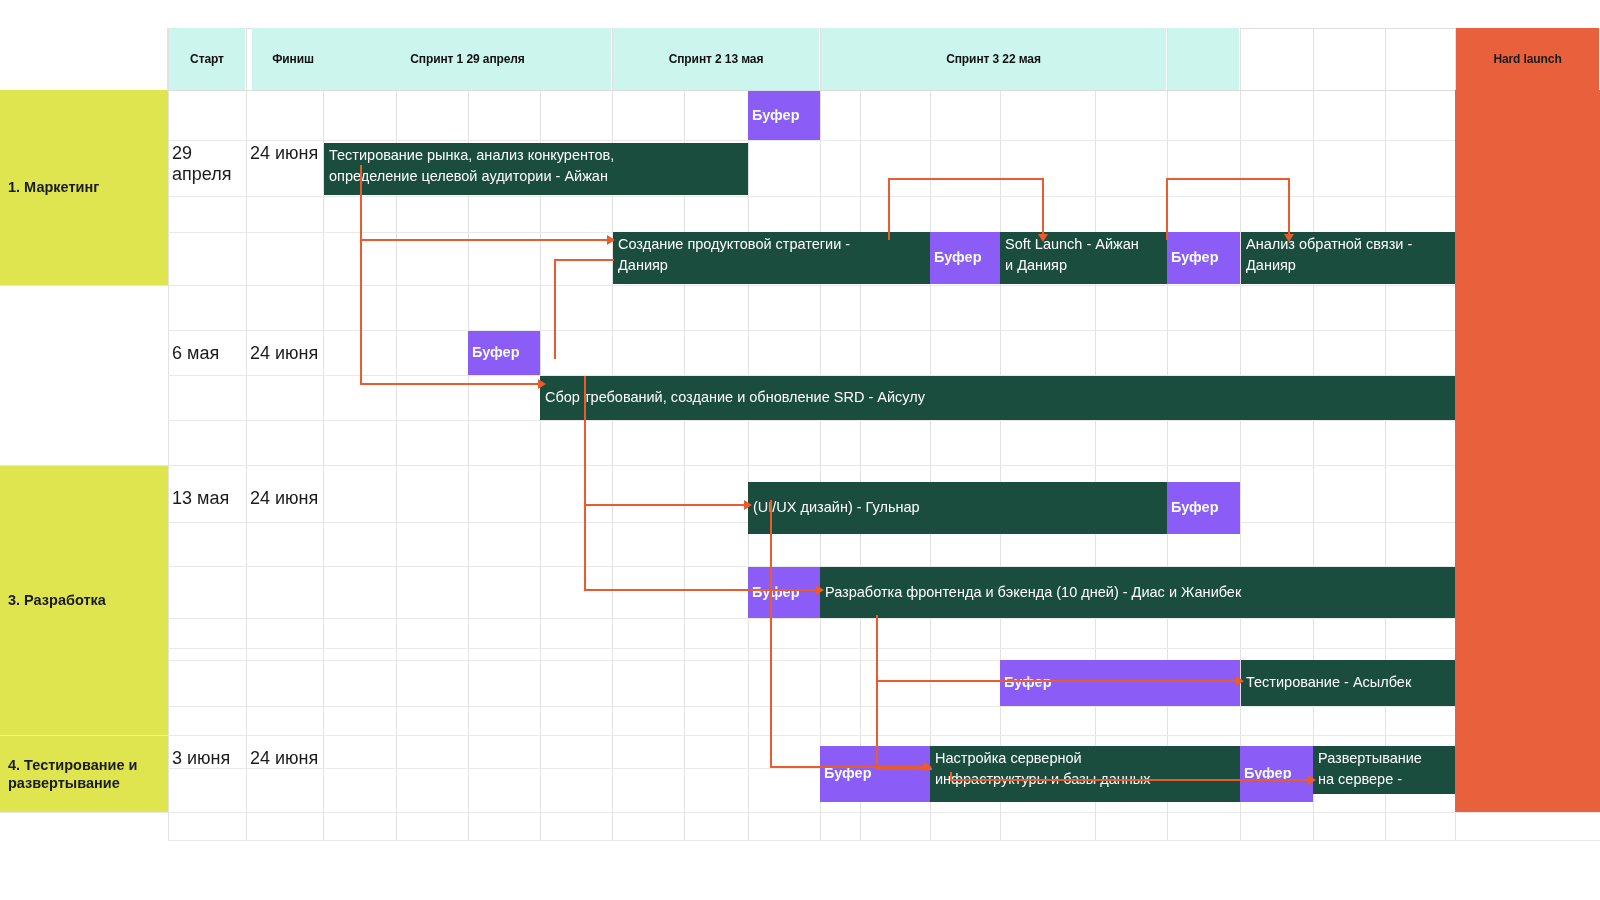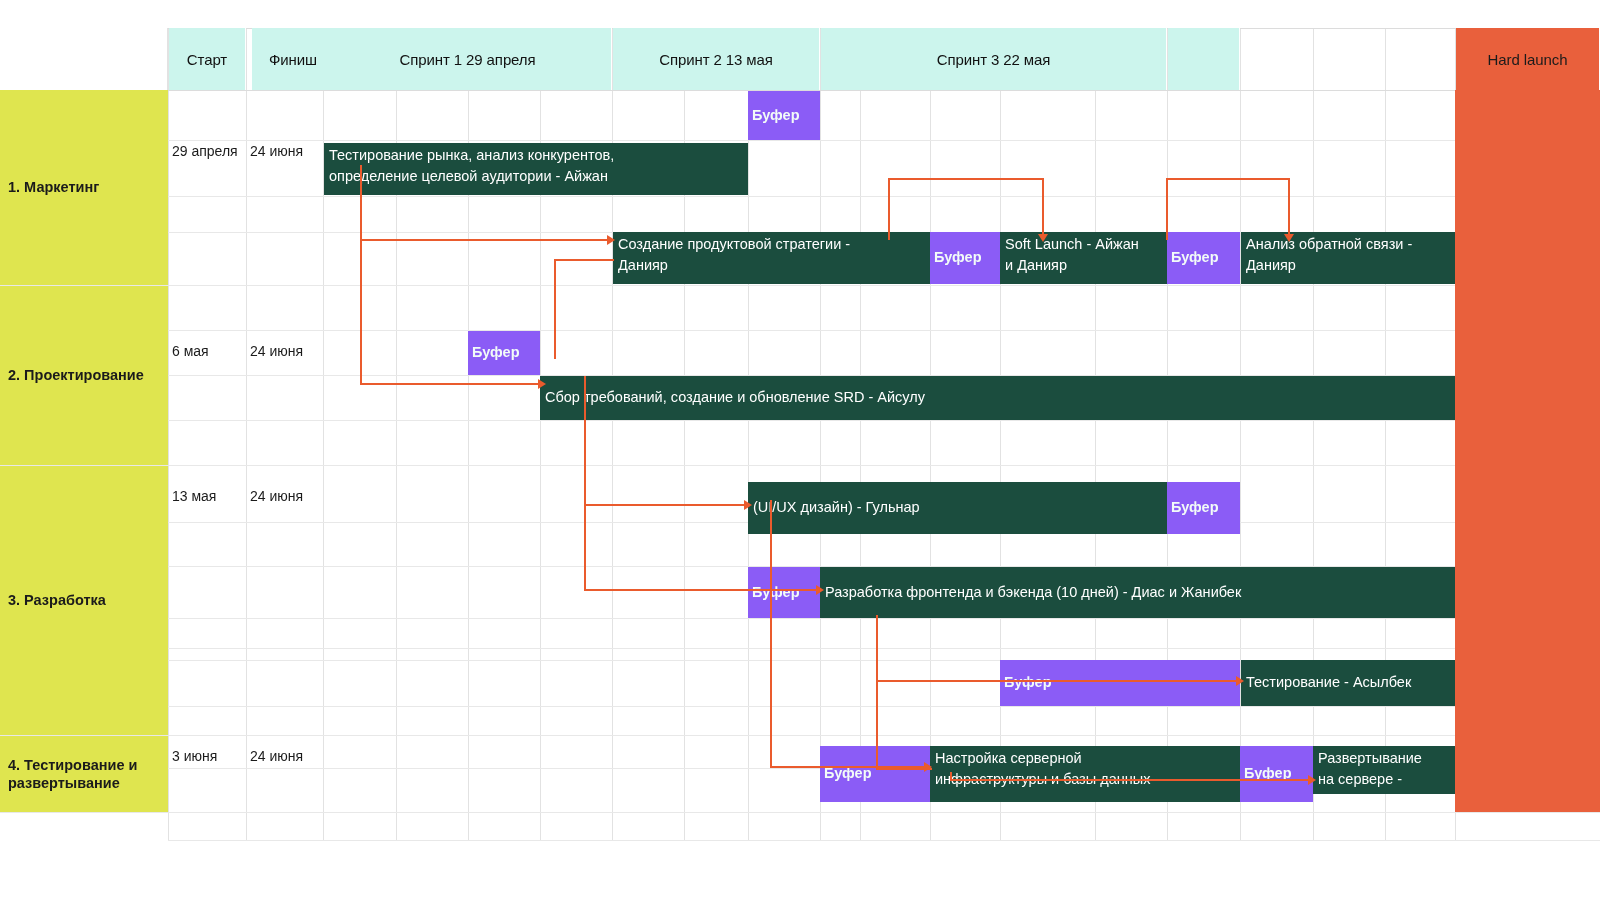--- a/index.html
+++ b/index.html
@@ -31,22 +31,22 @@
 
   
   .hdr-cell{
     position:absolute;
     background:#ccf5ed;
     box-sizing:border-box;
     border-right:1px solid #ffffff;
     display:flex;
     align-items:center;
     justify-content:center;
-    font-size:15px;
-    font-weight:normal;
+    font-size:12px;
+    font-weight:bold;
     color:#111111;
     letter-spacing:-0.1px;
   }
   .hdr-cell.blank{background:#ffffff;border-right:1px solid #e2e2e2;}
   .hdr-cell.launch{background:#e9603c;color:#1b1b1b;}
   .hdr-cell.gap{background:#ccf5ed;}
 
   
   .phase{
     position:absolute;
@@ -62,21 +62,21 @@
     color:#1b1b1b;
     line-height:1.25;
   }
   
   .datecell{
     position:absolute;
     box-sizing:border-box;
     display:flex;
     align-items:flex-start;
     padding-top:2px;
-    font-size:14px;
+    font-size:18px;
     color:#1b1b1b;
   }
   
   .launch-band{
     position:absolute;
     left:1455px;
     width:145px;
     background:#e9603c;
   }
   
@@ -169,21 +169,20 @@
   <div class="hdr-cell" style="left:252px;top:28px;width:83px;height:62px;">Финиш</div>
   <div class="hdr-cell" style="left:324px;top:28px;width:288px;height:62px;">Спринт 1 29 апреля</div>
   <div class="hdr-cell" style="left:613px;top:28px;width:207px;height:62px;">Спринт 2 13 мая</div>
   <div class="hdr-cell" style="left:821px;top:28px;width:346px;height:62px;">Спринт 3 22 мая</div>
   <div class="hdr-cell gap" style="left:1168px;top:28px;width:72px;height:62px;"></div>
   <div class="hdr-cell launch" style="left:1456px;top:28px;width:144px;height:62px;">Hard launch</div>
 
   <div class="launch-band" style="top:90px;height:722px;"></div>
 
   <div class="phase" style="top:90px;height:195px;">1. Маркетинг</div>
-  <div class="phase" style="top:286px;height:179px;">2. Проектирование</div>
   <div class="phase" style="top:466px;height:269px;">3. Разработка</div>
   <div class="phase" style="top:736px;height:76px;">4. Тестирование и развертывание</div>
 
   <div class="datecell" style="left:172px;top:141px;width:74px;height:28px;">29 апреля</div>
   <div class="datecell" style="left:250px;top:141px;width:72px;height:28px;">24 июня</div>
 
   <div class="datecell" style="left:172px;top:341px;width:74px;height:28px;">6 мая</div>
   <div class="datecell" style="left:250px;top:341px;width:72px;height:28px;">24 июня</div>
 
   <div class="datecell" style="left:172px;top:486px;width:74px;height:28px;">13 мая</div>

